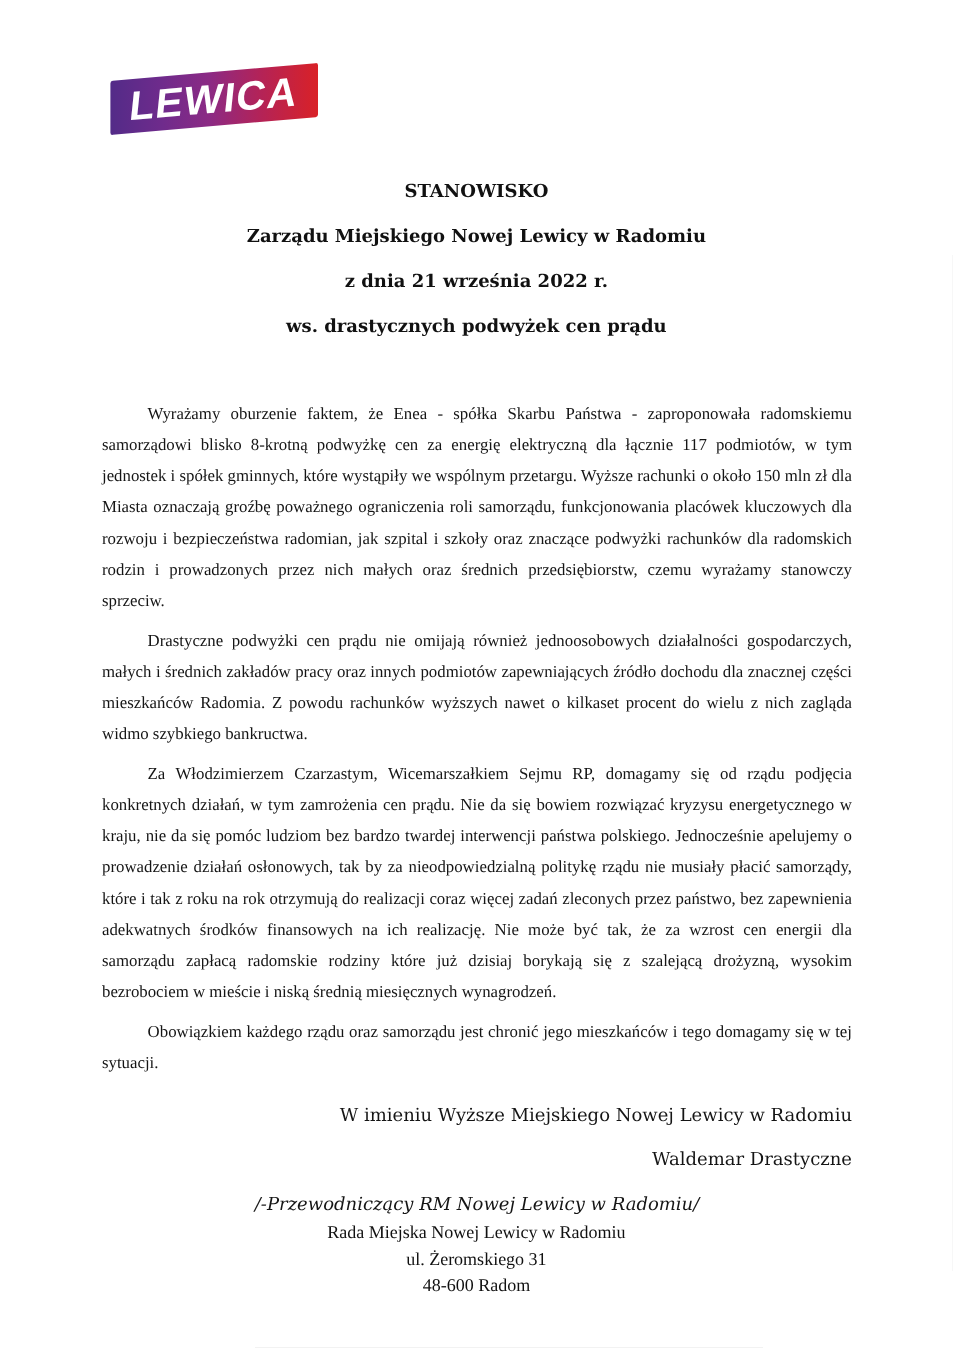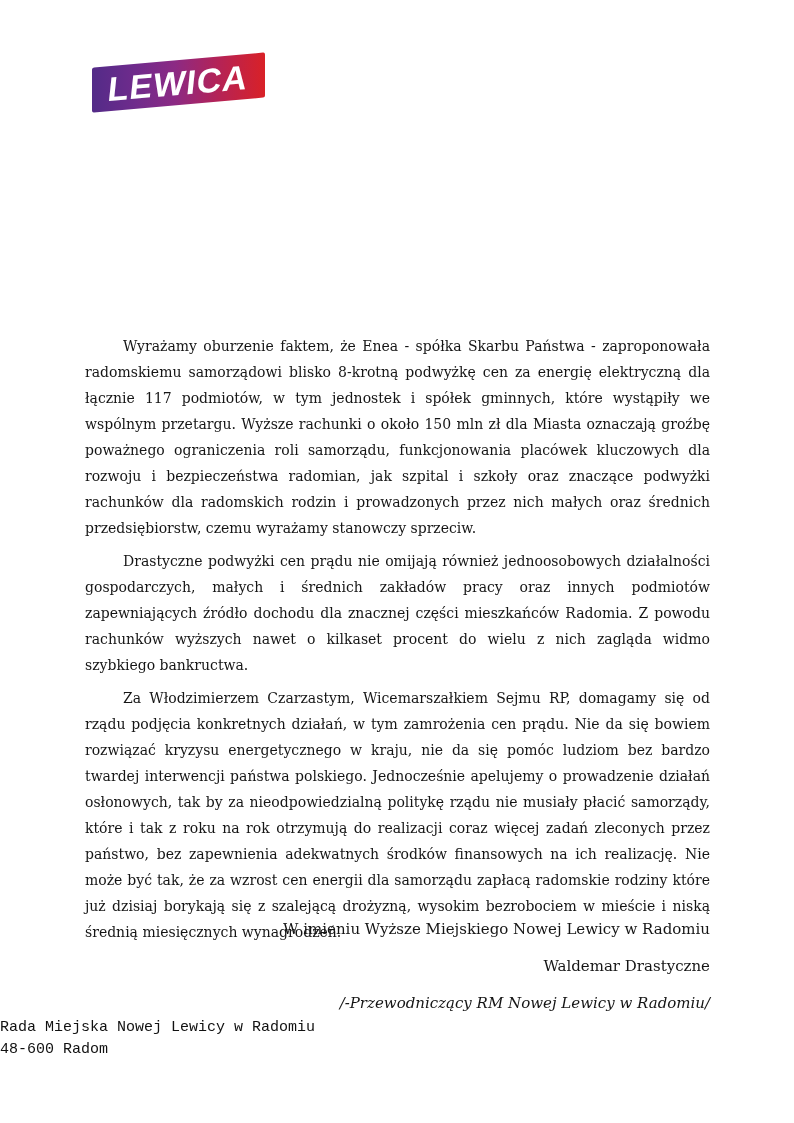--- a/index.html
+++ b/index.html
@@ -57,72 +57,81 @@
   
   .content {
     position: absolute;
     top: 333px;
     left: 85px;
     width: 625px;
     font-size: 14px;
     line-height: 26px;
     text-align: justify;
     color: #151515;
+    font-family: Liberation Serif, serif;
   }
   .content p {
     text-indent: 38px;
     margin-bottom: 7px;
   }
 
   
   .signature {
     position: absolute;
     top: 911px;
     left: 85px;
     width: 625px;
     text-align: right;
     font-size: 15px;
     line-height: 37px;
     color: #151515;
   }
-  .signature .role { font-style: italic; }
+  .signature .role { font-style: italic; text-align: center; }
 
   
   .footer {
     position: absolute;
     top: 1017px;
     left: 0;
     right: 0;
-    text-align: left;
-    font-family: Liberation Mono, monospace;
+    text-align: center;
+    font-family: Liberation Serif, serif;
     font-size: 15px;
     line-height: 22px;
     color: #111111;
   }
 </style>
 </head>
 <body>
 
 <div class="page">
 
   <div class="logo-banner">
     <span class="logo-text">LEWICA</span>
   </div>
 
+  <div class="heading">
+    <div>STANOWISKO</div>
+    <div>Zarządu Miejskiego Nowej Lewicy w Radomiu</div>
+    <div>z dnia 21 września 2022 r.</div>
+    <div>ws. drastycznych podwyżek cen prądu</div>
+  </div>
 
   <div class="content">
     <p>Wyrażamy oburzenie faktem, że Enea - spółka Skarbu Państwa - zaproponowała radomskiemu samorządowi blisko 8-krotną podwyżkę cen za energię elektryczną dla łącznie 117 podmiotów, w tym jednostek i spółek gminnych, które wystąpiły we wspólnym przetargu. Wyższe rachunki o około 150 mln zł dla Miasta oznaczają groźbę poważnego ograniczenia roli samorządu, funkcjonowania placówek kluczowych dla rozwoju i bezpieczeństwa radomian, jak szpital i szkoły oraz znaczące podwyżki rachunków dla radomskich rodzin i prowadzonych przez nich małych oraz średnich przedsiębiorstw, czemu wyrażamy stanowczy sprzeciw.</p>
     <p>Drastyczne podwyżki cen prądu nie omijają również jednoosobowych działalności gospodarczych, małych i średnich zakładów pracy oraz innych podmiotów zapewniających źródło dochodu dla znacznej części mieszkańców Radomia. Z powodu rachunków wyższych nawet o kilkaset procent do wielu z nich zagląda widmo szybkiego bankructwa.</p>
     <p>Za Włodzimierzem Czarzastym, Wicemarszałkiem Sejmu RP, domagamy się od rządu podjęcia konkretnych działań, w tym zamrożenia cen prądu. Nie da się bowiem rozwiązać kryzysu energetycznego w kraju, nie da się pomóc ludziom bez bardzo twardej interwencji państwa polskiego. Jednocześnie apelujemy o prowadzenie działań osłonowych, tak by za nieodpowiedzialną politykę rządu nie musiały płacić samorządy, które i tak z roku na rok otrzymują do realizacji coraz więcej zadań zleconych przez państwo, bez zapewnienia adekwatnych środków finansowych na ich realizację. Nie może być tak, że za wzrost cen energii dla samorządu zapłacą radomskie rodziny które już dzisiaj borykają się z szalejącą drożyzną, wysokim bezrobociem w mieście i niską średnią miesięcznych wynagrodzeń.</p>
+    <p>Obowiązkiem każdego rządu oraz samorządu jest chronić jego mieszkańców i tego domagamy się w tej sytuacji.</p>
   </div>
 
   <div class="signature">
     <div>W imieniu Wyższe Miejskiego Nowej Lewicy w Radomiu</div>
     <div>Waldemar Drastyczne</div>
     <div class="role">/-Przewodniczący RM Nowej Lewicy w Radomiu/</div>
   </div>
 
   <div class="footer">
     <div>Rada Miejska Nowej Lewicy w Radomiu</div>
+    <div>ul. Żeromskiego 31</div>
     <div>48-600 Radom</div>
   </div>
 
 </div>
 
 </body></html>

